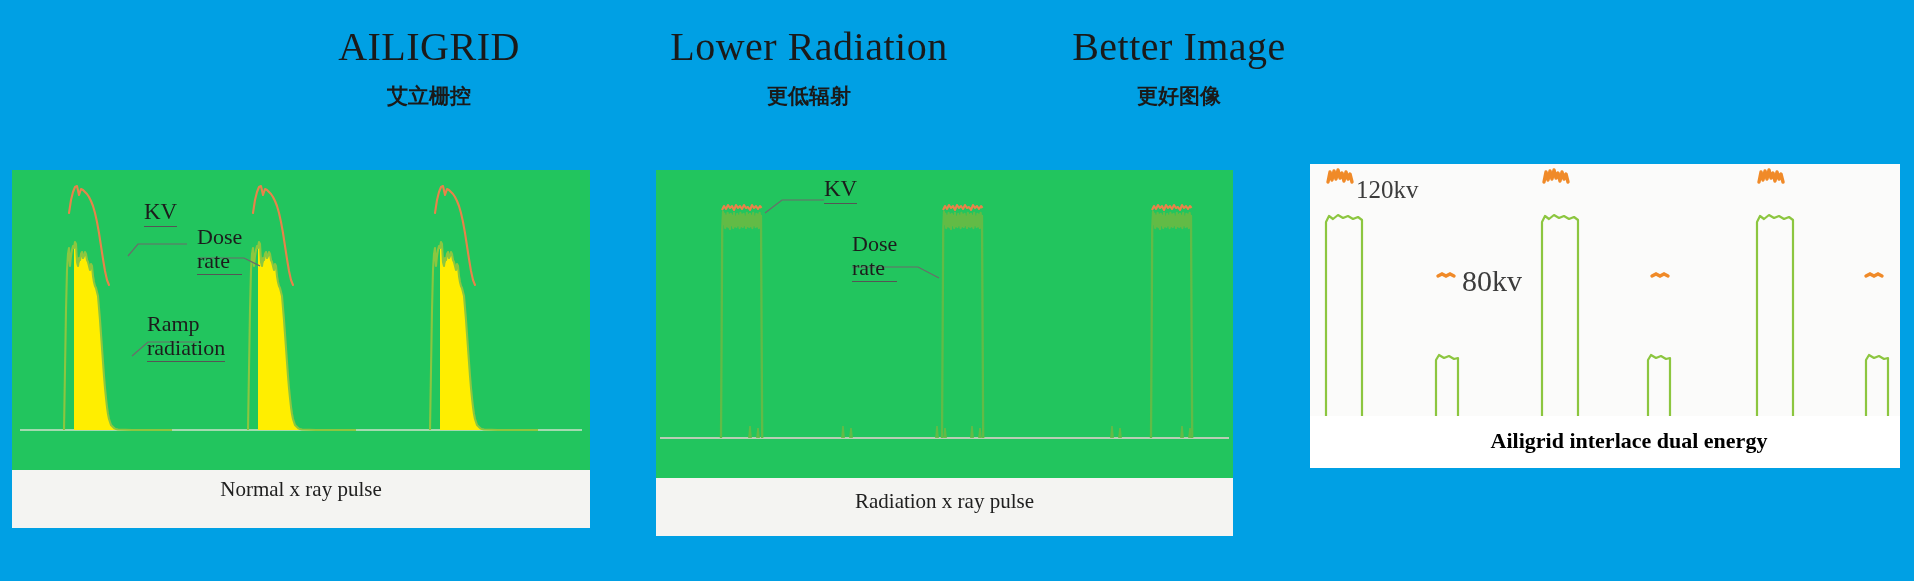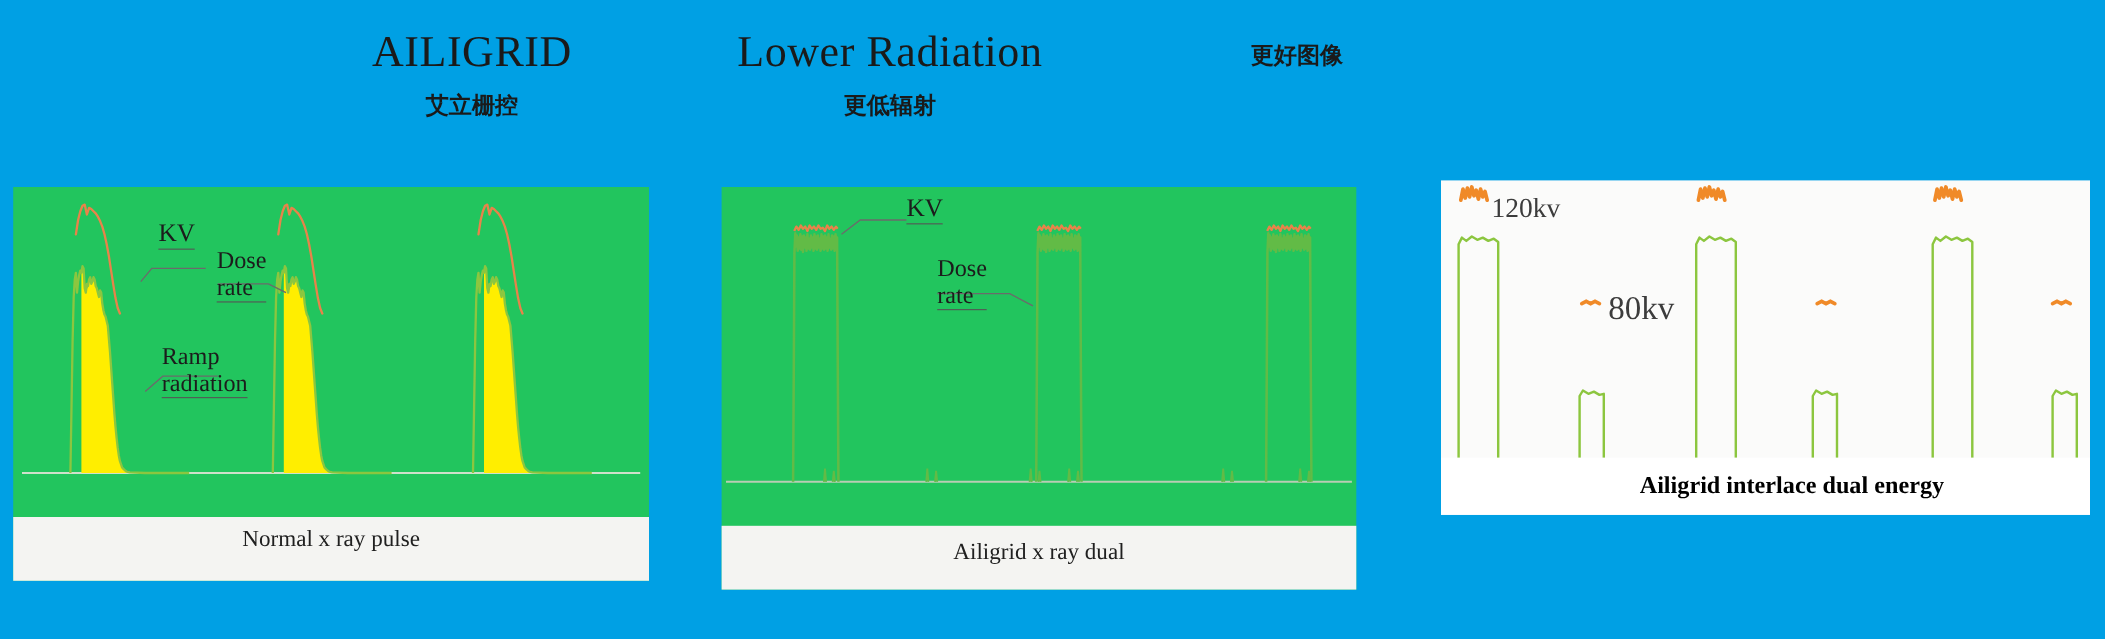--- a/index.html
+++ b/index.html
@@ -113,20 +113,21 @@
     <div class="head-en">AILIGRID</div>
     <div class="head-zh">艾立栅控</div>
   </div>
 
   <div class="head-col c2">
     <div class="head-en">Lower Radiation</div>
     <div class="head-zh">更低辐射</div>
   </div>
 
   <div class="head-col">
+    <div class="head-en">Better Image</div>
     <div class="head-zh">更好图像</div>
   </div>
 
 </div>
 
 <div class="panels">
 
   <div class="panel p1">
     <div class="plot" style="height:300px">
       <svg viewBox="0 0 578 300" preserveAspectRatio="none">
@@ -205,21 +206,21 @@
         <polyline points="109,43 126,30 168,30" fill="none" stroke="#6b6b6b" stroke-width="1.2"></polyline>
         <polyline points="283,108 262,97 196,97" fill="none" stroke="#6b6b6b" stroke-width="1.2"></polyline>
       </svg>
     </div>
 
     <div class="lbl u" style="left:168px;top:7px;font-size:23px;padding-bottom:1px;">KV</div>
     <div class="lbl u" style="left:196px;top:62px;font-size:22px;padding-bottom:1px;">Dose
 rate</div>
 
     <div class="capbar"></div>
-    <div class="caption">Ailigrid x ray dual</div>
+    <div class="caption">Radiation x ray pulse</div>
   </div>
 
   <div class="panel p3">
     <div class="plot" style="height:320px">
       <svg viewBox="0 0 590 320" preserveAspectRatio="none">
         <defs>
 
           <g id="hi">
             <path d="M0,292 L0,58 L3,52 L7,55 L12,51 L17,54 L22,52 L27,55 L32,53 L36,56 L36,292" fill="none" stroke="#8cc63f" stroke-width="2.2" stroke-linejoin="round"></path>
           </g>

